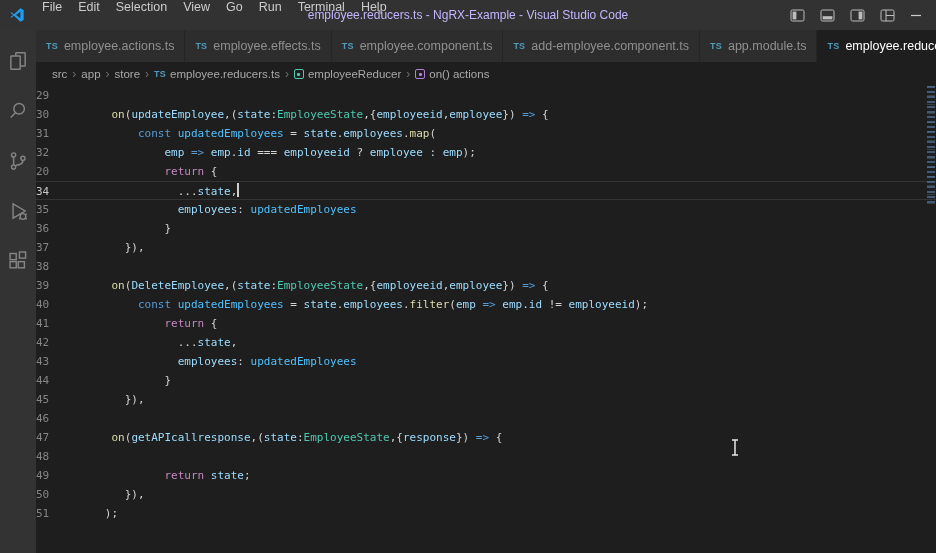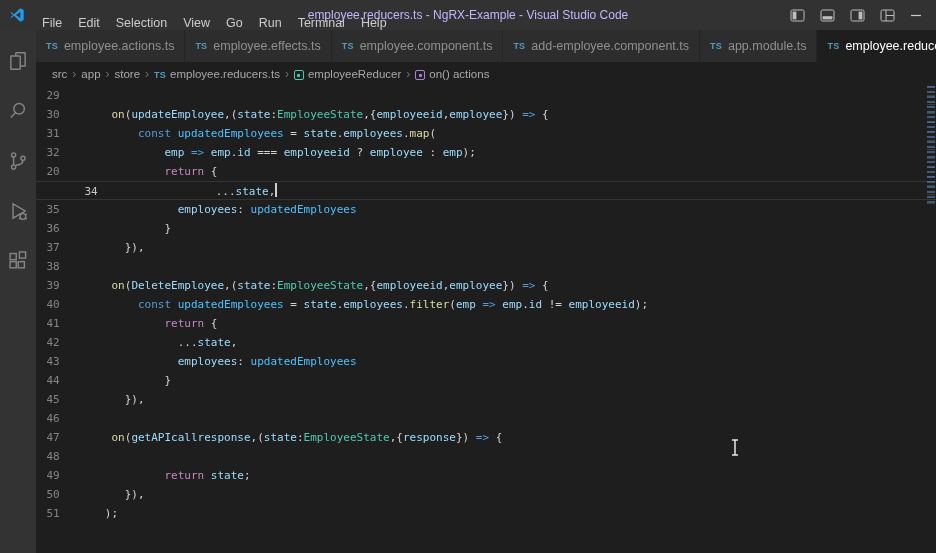--- a/index.html
+++ b/index.html
@@ -3,21 +3,21 @@
 <meta charset="utf-8">
 <style>
   * { margin:0; padding:0; box-sizing:border-box; }
   html,body { width:936px; height:553px; overflow:hidden; background:#1e1e1e;
               font-family:"Liberation Sans", sans-serif; position:relative; }
 
   
   .titlebar { height:30px; background:#323233; display:flex; align-items:stretch;
               color:#cccccc; font-size:12.5px; position:relative; z-index:5; }
   .logo-wrap { width:34px; display:flex; align-items:center; justify-content:center; }
-  .menubar { display:flex; align-items:flex-end; }
+  .menubar { display:flex; align-items:flex-start; }
   .menu-item { display:flex; align-items:center; padding:0 8px; color:#cccccc; cursor:default; }
   .window-title { position:absolute; inset:0; display:flex; align-items:center;
                   justify-content:center; font-size:12px; color:#c4b5fd; pointer-events:none; }
   .title-controls { margin-left:auto; display:flex; align-items:center; gap:15px;
                     padding-right:14px; z-index:2; }
   .title-controls svg { display:block; }
 
   
   .main { display:flex; height:523px; }
   .activitybar { width:36px; background:#333333; flex:none; display:flex;
@@ -29,35 +29,35 @@
   .tabbar { height:32px; background:#252526; display:flex; align-items:stretch; overflow:hidden; }
   .tab { display:flex; align-items:center; gap:6px; padding:0 10px; background:#2d2d2d;
          color:#8f8f8f; font-size:12.5px; border-right:1px solid #252526; white-space:nowrap; }
   .tab.active { background:#1e1e1e; color:#ffffff; }
   .tab.preview .tab-label { }
   .ts-badge { color:#519aba; font-size:9px; font-weight:700; letter-spacing:0.2px; }
 
   
   .breadcrumbs { height:24px; display:flex; align-items:center; padding-left:16px; gap:4px;
                  font-size:11.5px; color:#a9a9a9; background:#1e1e1e; }
-  .crumb { display:flex; align-items:flex-end; gap:4px; }
+  .crumb { display:flex; align-items:center; gap:4px; }
   .crumb-sep { color:#6e6e6e; font-size:12px; padding:0 1px; }
   .sym { width:10px; height:10px; border-radius:2px; display:inline-block; position:relative; }
   .sym-var  { border:1px solid #4ec9b0; }
   .sym-var::after  { content:""; position:absolute; inset:2.5px; background:#4ec9b0; border-radius:1px; }
   .sym-event { border:1px solid #b180d7; }
   .sym-event::after { content:""; position:absolute; inset:2.5px; background:#b180d7; border-radius:1px; }
 
   
   .editor { flex:1; position:relative; background:#1e1e1e; overflow:hidden;
             font-family:"DejaVu Sans Mono","Liberation Mono",monospace; font-size:11px; }
   .line { display:flex; height:19px; line-height:19px; width:100%; }
   .line.current { border-top:1px solid rgba(255,255,255,0.10);
-                  border-bottom:1px solid rgba(255,255,255,0.10);padding-left:38px; }
-  .gutter { width:34px; flex:none; text-align:center; color:#858585; }
+                  border-bottom:1px solid rgba(255,255,255,0.10); }
+  .gutter { width:34px; flex:none; text-align:left; color:#858585; }
   .line.current .gutter { color:#c6c6c6; }
   .code { white-space:pre; padding-left:15px; color:#d4d4d4; }
   .tk-pl   { color:#d4d4d4; }
   .tk-fn   { color:#dcdcaa; }
   .tk-ty   { color:#4ec9b0; }
   .tk-var  { color:#9cdcfe; }
   .tk-cv   { color:#4fc1ff; }
   .tk-kw   { color:#569cd6; }
   .tk-ctrl { color:#c586c0; }
   .caret { display:inline-block; width:1.5px; height:14px; background:#cfcfcf; vertical-align:-2px; }

